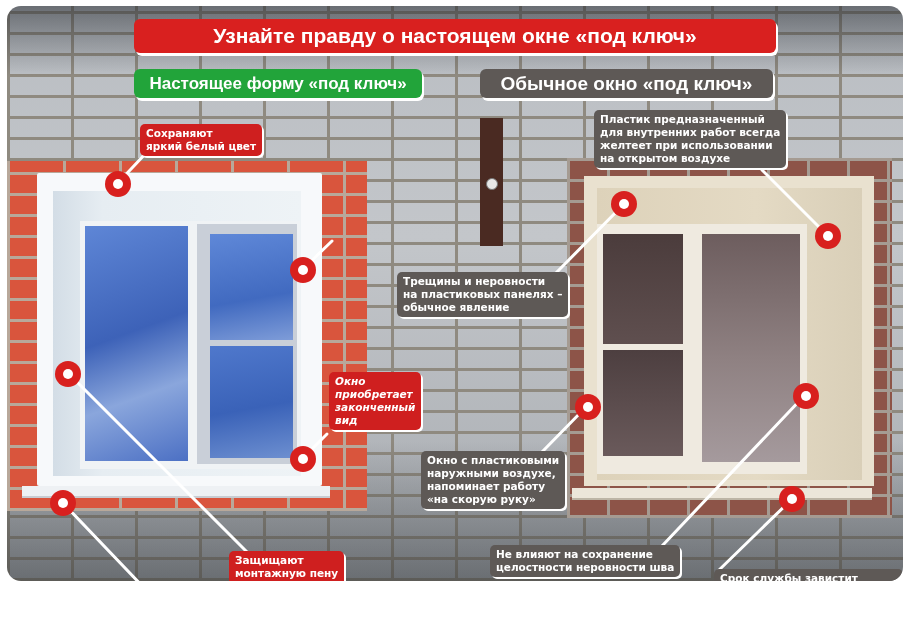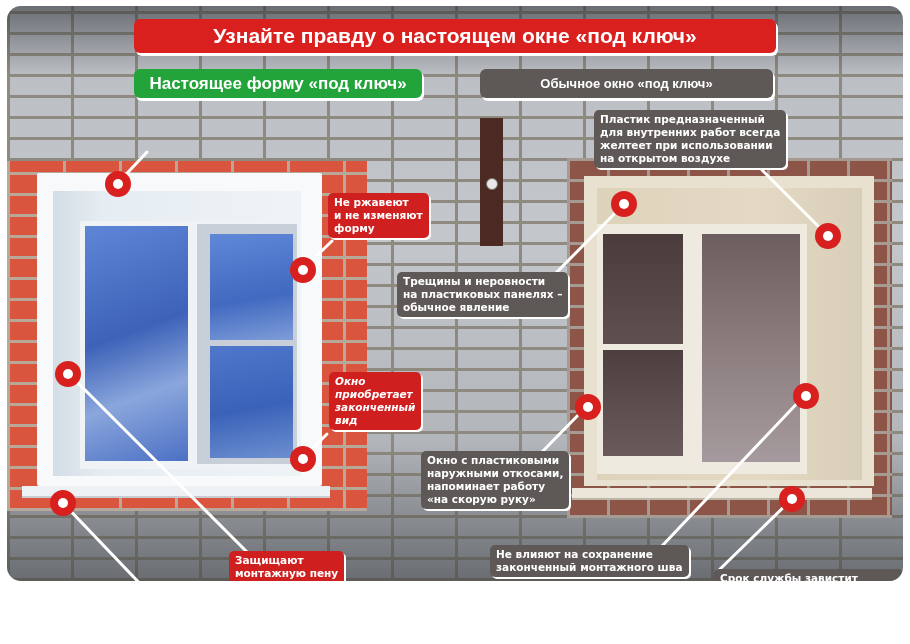--- a/index.html
+++ b/index.html
@@ -104,44 +104,43 @@
   <div class="marker" style="left:43px; top:484px;"></div>
 
   <div class="marker" style="left:604px; top:185px;"></div>
   <div class="marker" style="left:808px; top:217px;"></div>
   <div class="marker" style="left:568px; top:388px;"></div>
   <div class="marker" style="left:786px; top:377px;"></div>
   <div class="marker" style="left:772px; top:480px;"></div>
 
   <div class="banner" style="left:127px; top:13px; width:642px; height:34px; background:#d9201f; font-size:21px;">Узнайте правду о настоящем окне «под ключ»</div>
   <div class="banner" style="left:127px; top:63px; width:288px; height:29px; background:#22a43a; font-size:17px;">Настоящее форму «под ключ»</div>
-  <div class="banner" style="left:473px; top:63px; width:293px; height:29px; background:#5e5956; font-size:13px;">Обычное окно «под ключ»</div>
+  <div class="banner" style="left:473px; top:63px; width:293px; height:29px; background:#5e5956; font-size:19px;">Обычное окно «под ключ»</div>
 
-  <div class="label red" style="left:321px; top:187px;">Не ржавеют
-и не изменяют
-форму</div>
+  <div class="label red" style="left:133px; top:118px;">Сохраняют
+яркий белый цвет</div>
   <div class="label red" style="left:322px; top:366px;font-style:italic;">Окно
 приобретает
 законченный
 вид</div>
   <div class="label red" style="left:222px; top:530px;margin-top:15px;">Защищают
 монтажную пену
 от разрушения</div>
   <div class="label red" style="left:29px; top:577px;">Поставил и забыл</div>
 
   <div class="label gray" style="left:390px; top:266px;">Трещины и неровности
 на пластиковых панелях –
 обычное явление</div>
   <div class="label gray" style="left:587px; top:104px;">Пластик предназначенный
 для внутренних работ всегда
 желтеет при использовании
 на открытом воздухе</div>
   <div class="label gray" style="left:414px; top:445px;">Окно с пластиковыми
-наружными откосами,
+наружными воздухе,
 напоминает работу
 «на скорую руку»</div>
   <div class="label gray" style="left:483px; top:539px;">Не влияют на сохранение
-законченный монтажного шва</div>
+целостности неровности шва</div>
   <div class="label gray" style="left:707px; top:563px;">Срок службы завистит
 от погодных условий
 (требуют замены через 3 год)</div>
 
 </div>
 
 </body></html>

